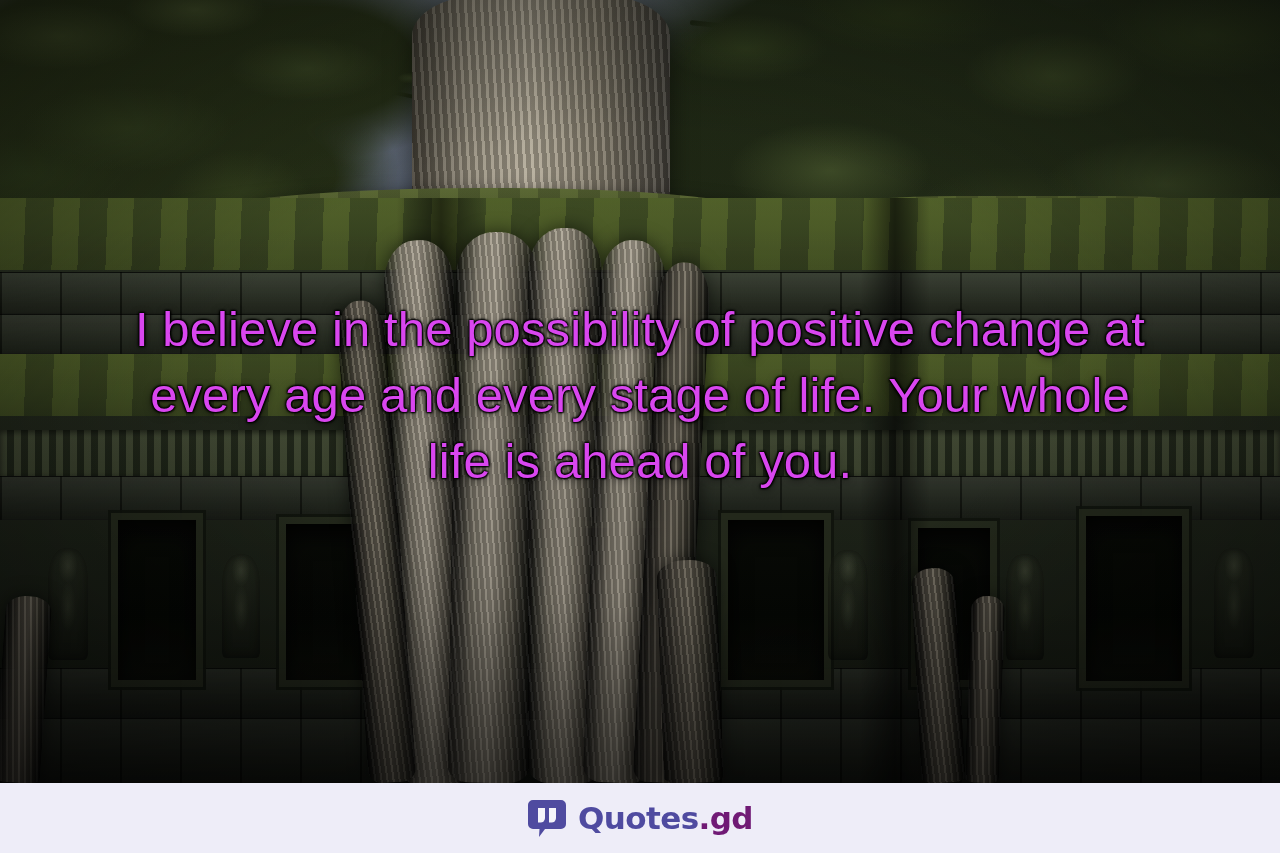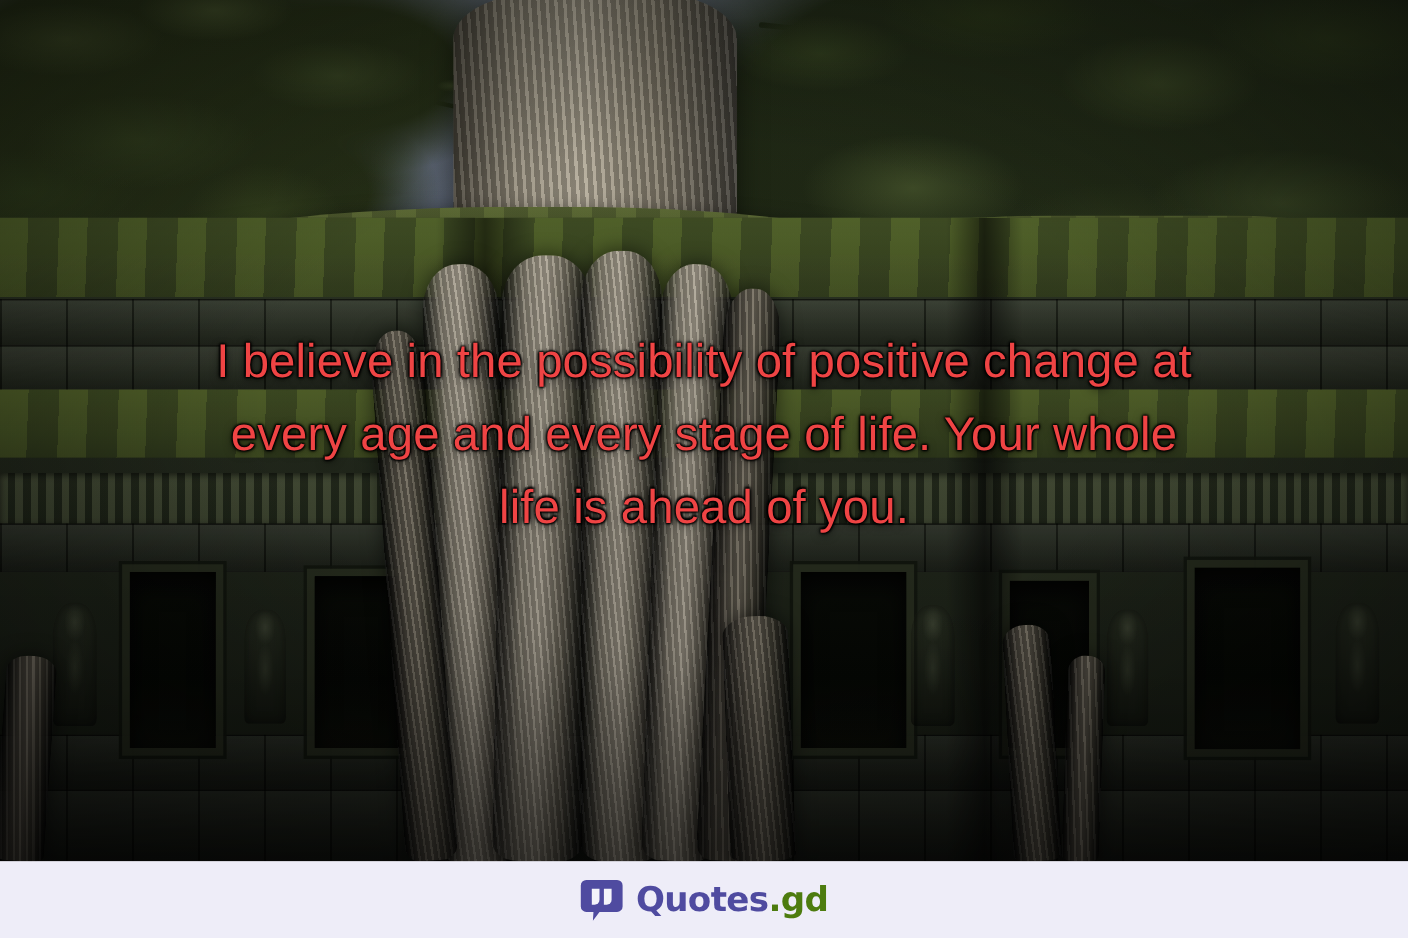--- a/index.html
+++ b/index.html
@@ -227,22 +227,22 @@
   }
 
   
   #quote-block {
     position:absolute; left:0; top:296px; width:1280px;
     text-align:center; z-index:40;
     padding:0 70px;
   }
   #quote-text {
     font-family:"Liberation Sans", sans-serif;
-    font-size:43px; line-height:66px; font-weight:400;
-    color:#ef4444; letter-spacing:.1px;
+    font-size:49px; line-height:66px; font-weight:400;
+    color:#d946ef; letter-spacing:.1px;
     text-shadow:
        0 0 2px rgba(0,0,0,.95),
        1px 1px 2px rgba(0,0,0,.9),
       -1px 1px 2px rgba(0,0,0,.75),
        1px -1px 2px rgba(0,0,0,.75),
       -1px -1px 2px rgba(0,0,0,.75),
        0 2px 9px rgba(0,0,0,.65);
     white-space:pre-line;
   }
   #quote-author {
@@ -265,21 +265,21 @@
   #brand { display:flex; align-items:center; gap:11px; text-decoration:none; }
   #brand-mark {
     position:relative; width:40px; height:40px; flex:0 0 40px;
   }
   #brand-wordmark {
     font-family:"DejaVu Sans", sans-serif;
     font-size:31px; font-weight:700; letter-spacing:-.6px;
     line-height:1;
   }
   .wm-name { color:#4F4BA0;text-align:center; }
-  .wm-tld  { color:#4d7c0f; }
+  .wm-tld  { color:#701a75; }
 </style>
 </head>
 <body>
 
 <div id="page">
 
   <div id="photo" aria-label="Ancient stone temple wall overgrown by massive pale tree roots, dark green jungle canopy above and blue-grey sky">
 
     <div class="sky"></div>
     <div class="haze"></div>

